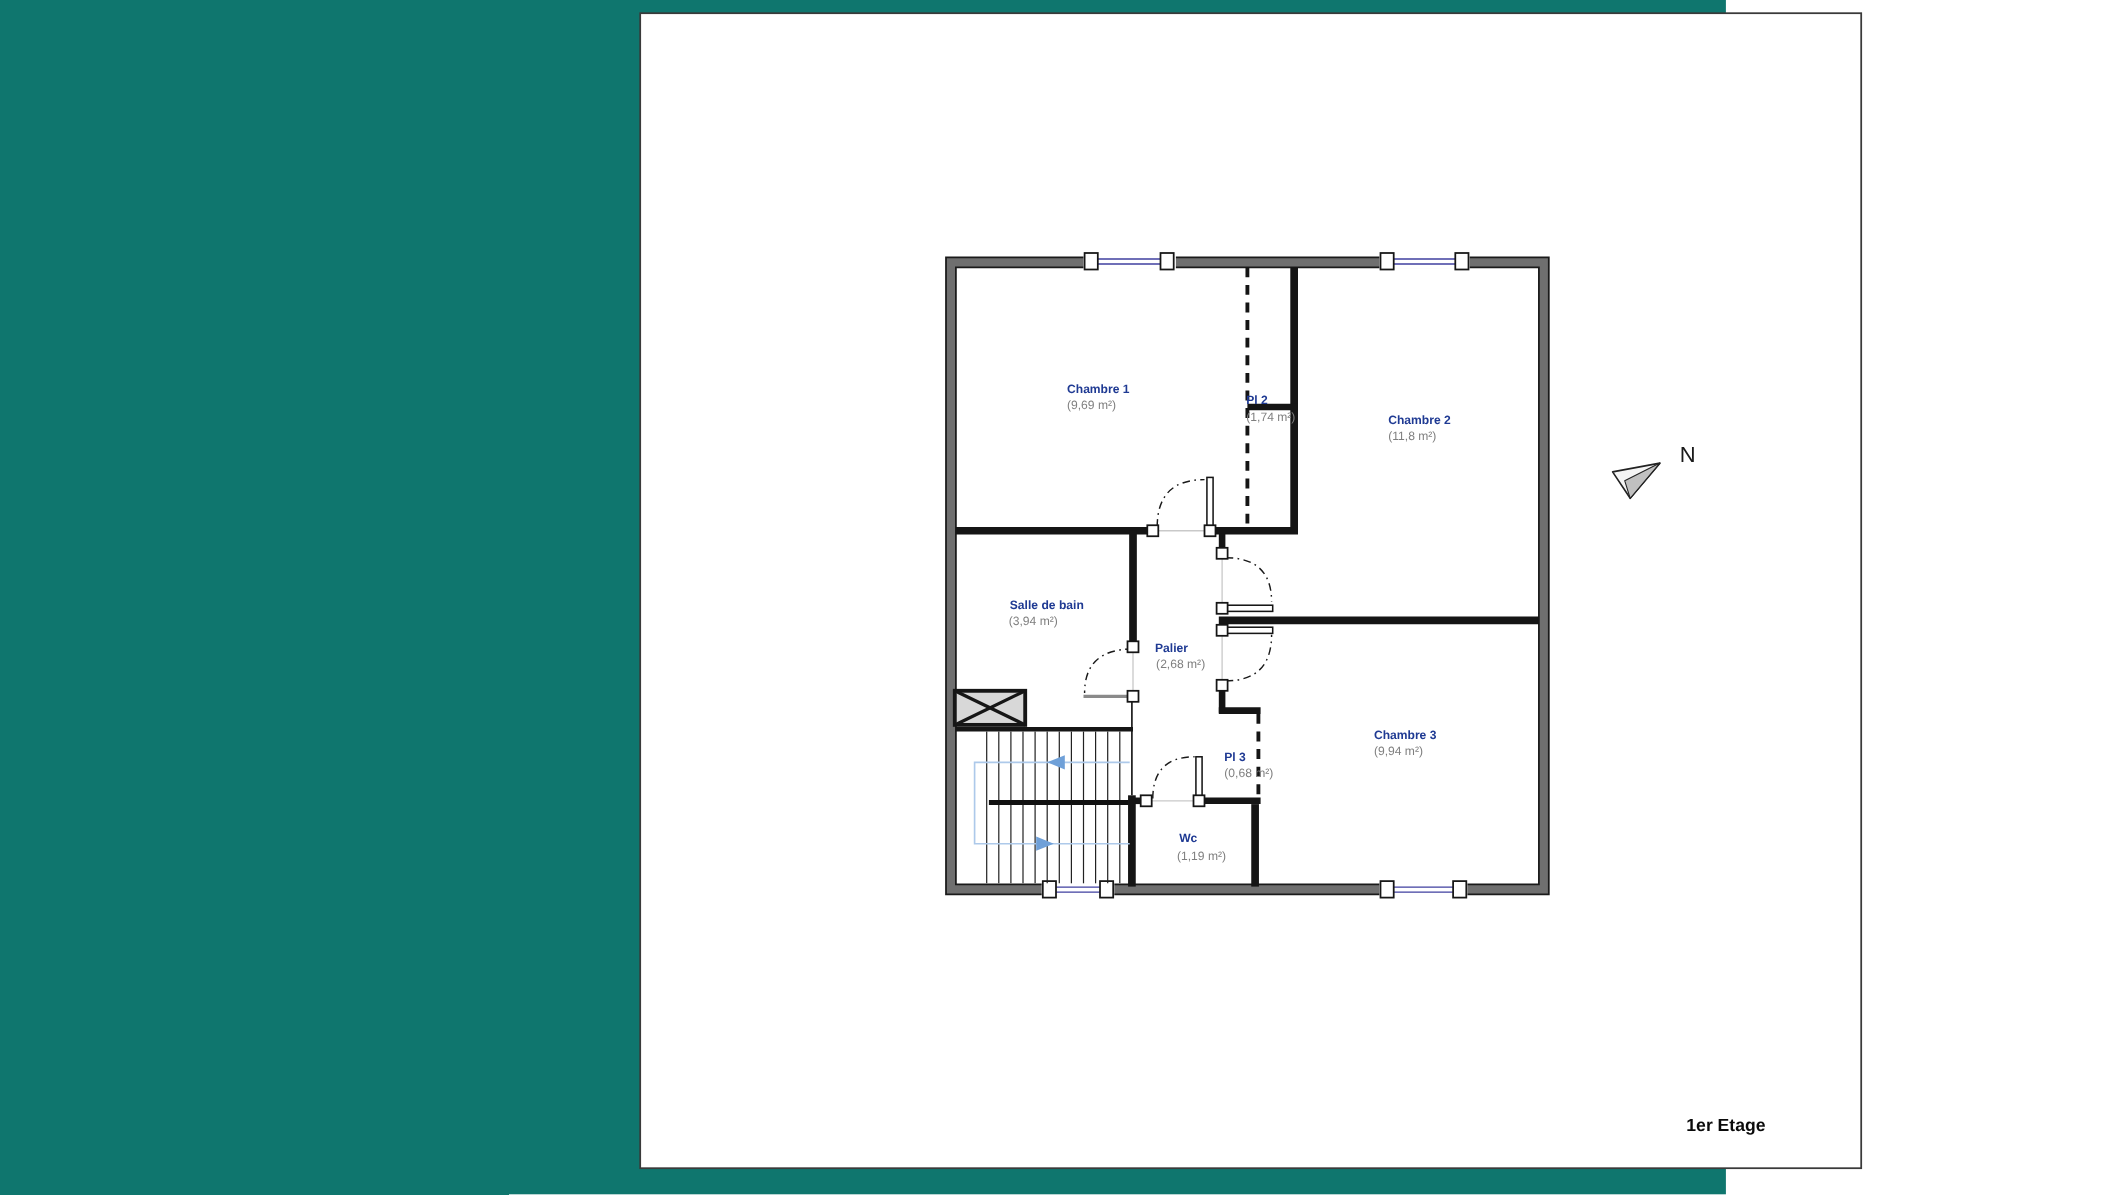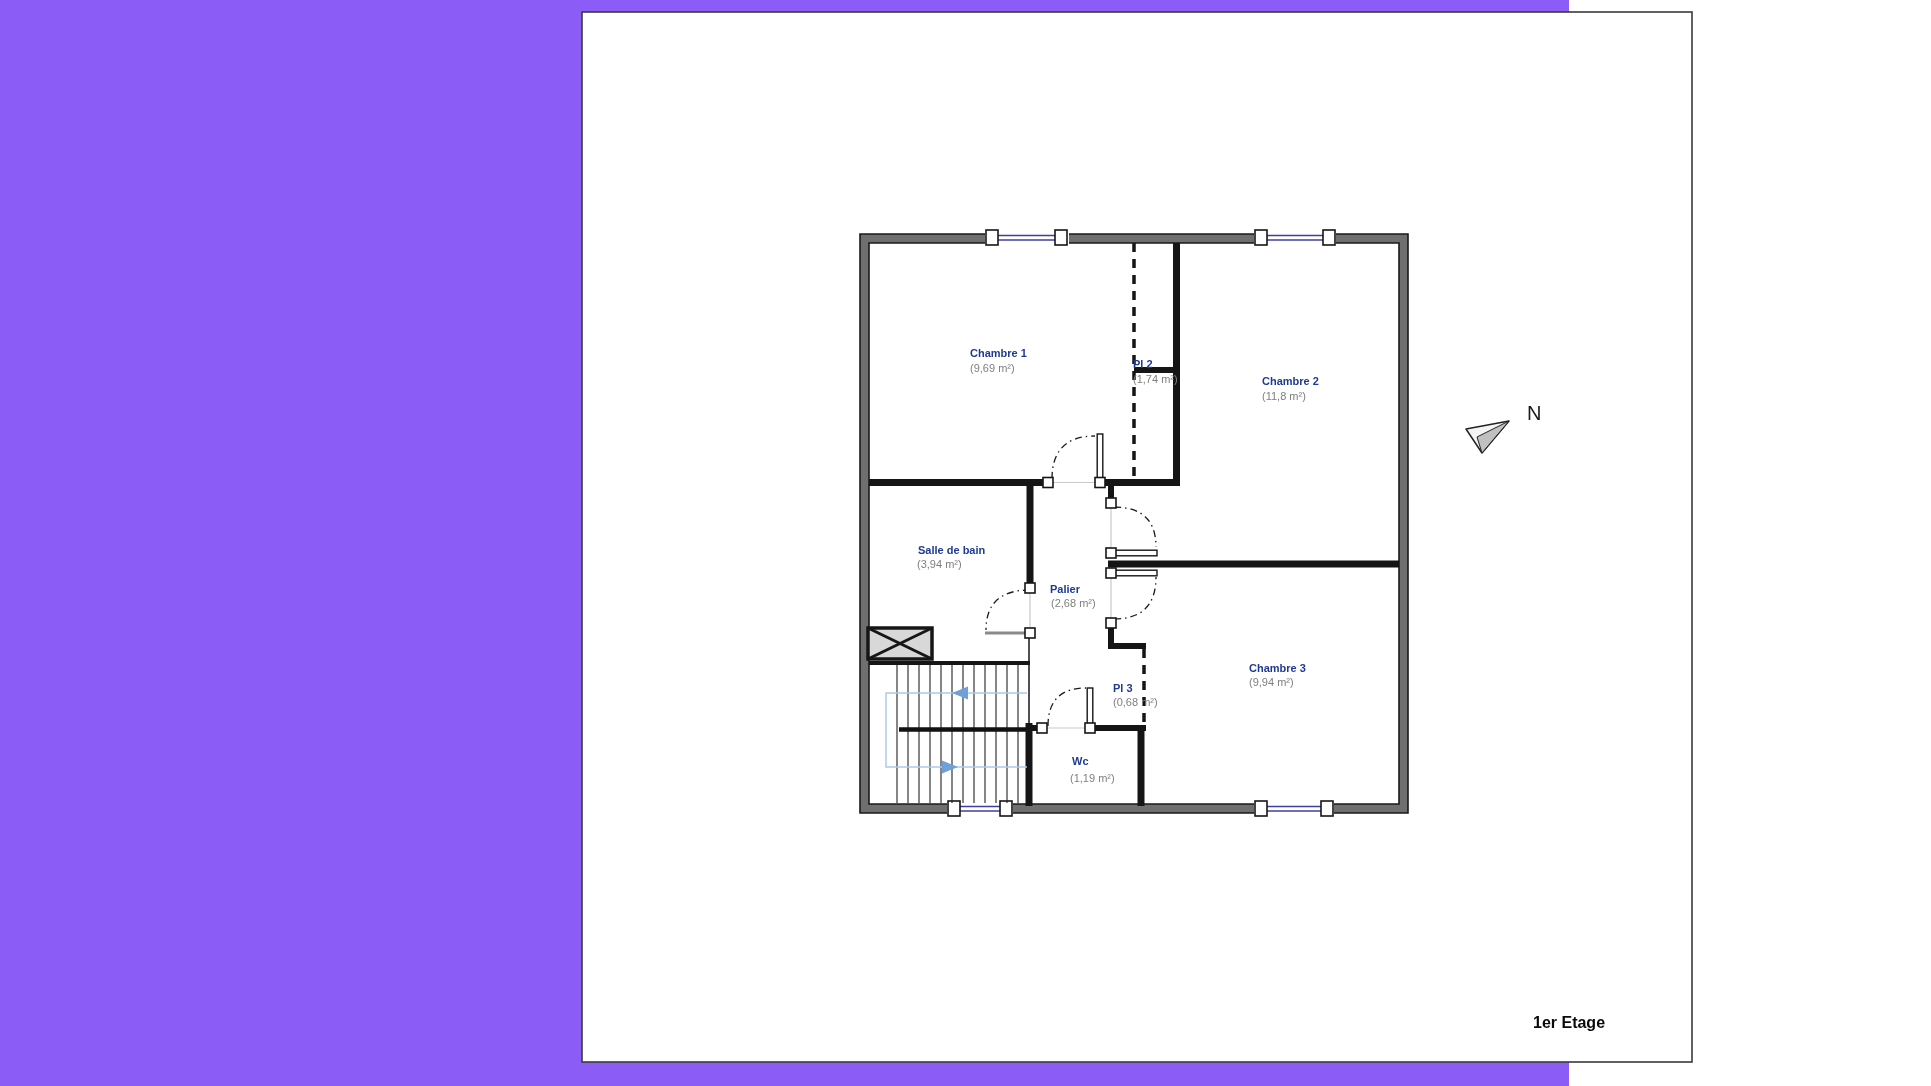--- a/index.html
+++ b/index.html
@@ -1,16 +1,16 @@
 <!DOCTYPE html>
 <html><head>
 <meta charset="utf-8">
 <style>
   html,body{margin:0;padding:0;background:#ffffff;width:1931px;height:1086px;overflow:hidden;}
-  .canvas{position:relative;width:1569px;height:1086px;background:#8b5cf6;font-family:"Liberation Sans",sans-serif;}
+  .canvas{position:relative;width:1569px;height:1086px;background:#0f766e;font-family:"Liberation Sans",sans-serif;}
   svg{position:absolute;left:0;top:0;}
   .room-name{font-family:"Liberation Sans",sans-serif;font-size:11px;font-weight:bold;fill:#1f3a93;}
   .room-area{font-family:"Liberation Sans",sans-serif;font-size:11px;fill:#7f7f7f;}
   .north-n{font-family:"Liberation Sans",sans-serif;font-size:20px;fill:#1a1a1a;}
   .floor-title{font-family:"Liberation Sans",sans-serif;font-size:16px;font-weight:bold;fill:#0a0a0a;}
   .iwall{stroke:#151515;fill:none;}
   .dashwall{stroke:#151515;fill:none;stroke-dasharray:9 7;}
   .jamb{fill:#ffffff;stroke:#161616;stroke-width:1.6;}
   .leaf{fill:#ffffff;stroke:#161616;stroke-width:1.4;}
   .arc{fill:none;stroke:#1a1a1a;stroke-width:1.3;stroke-dasharray:7 4 1.5 4;}

